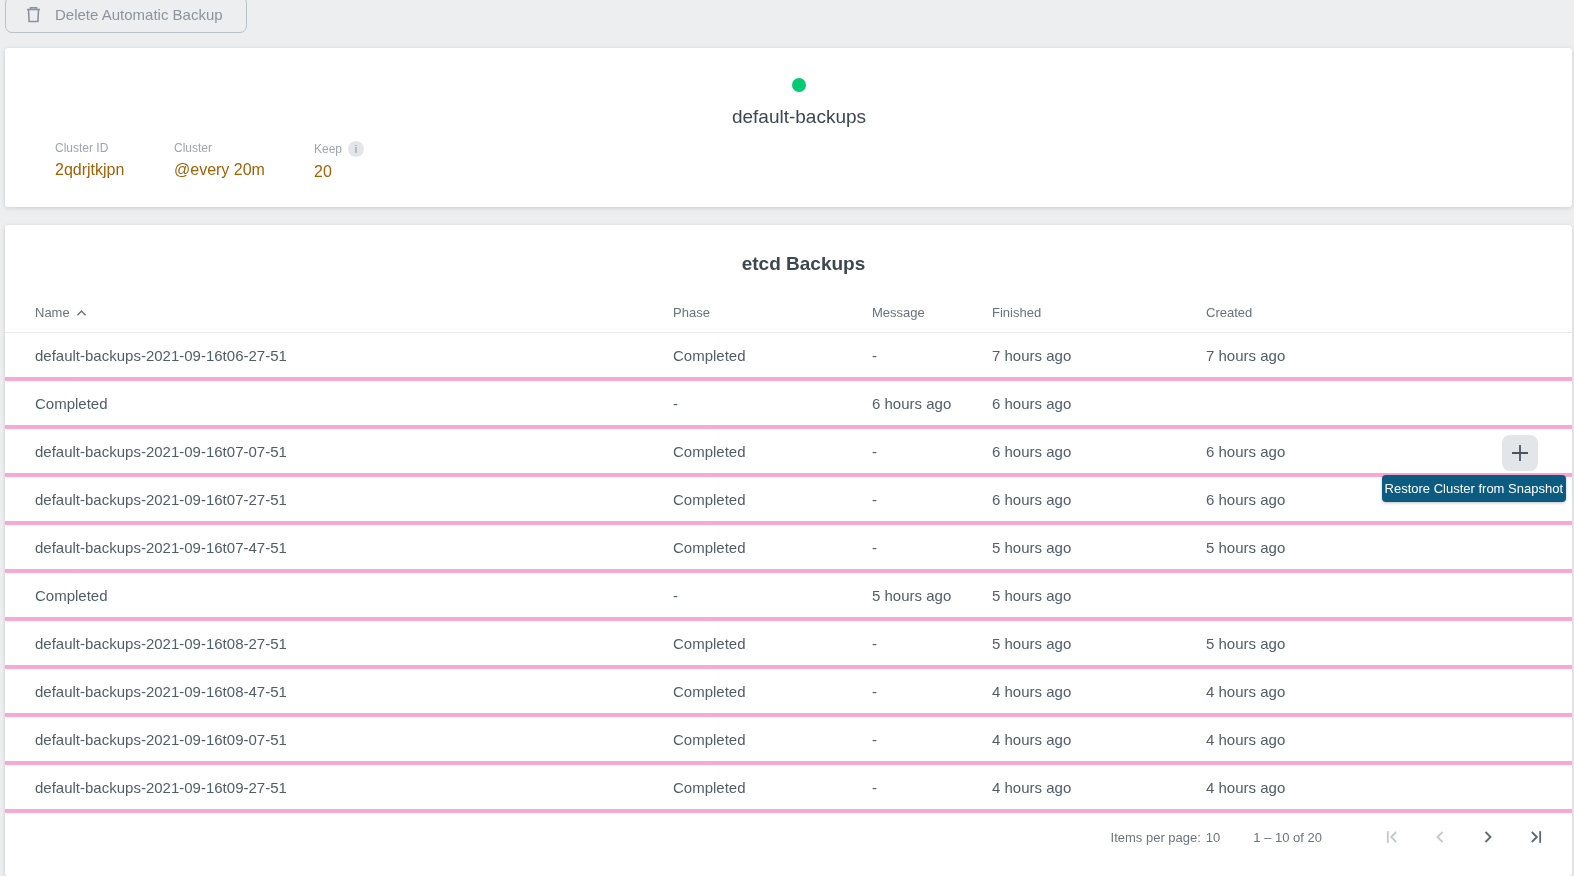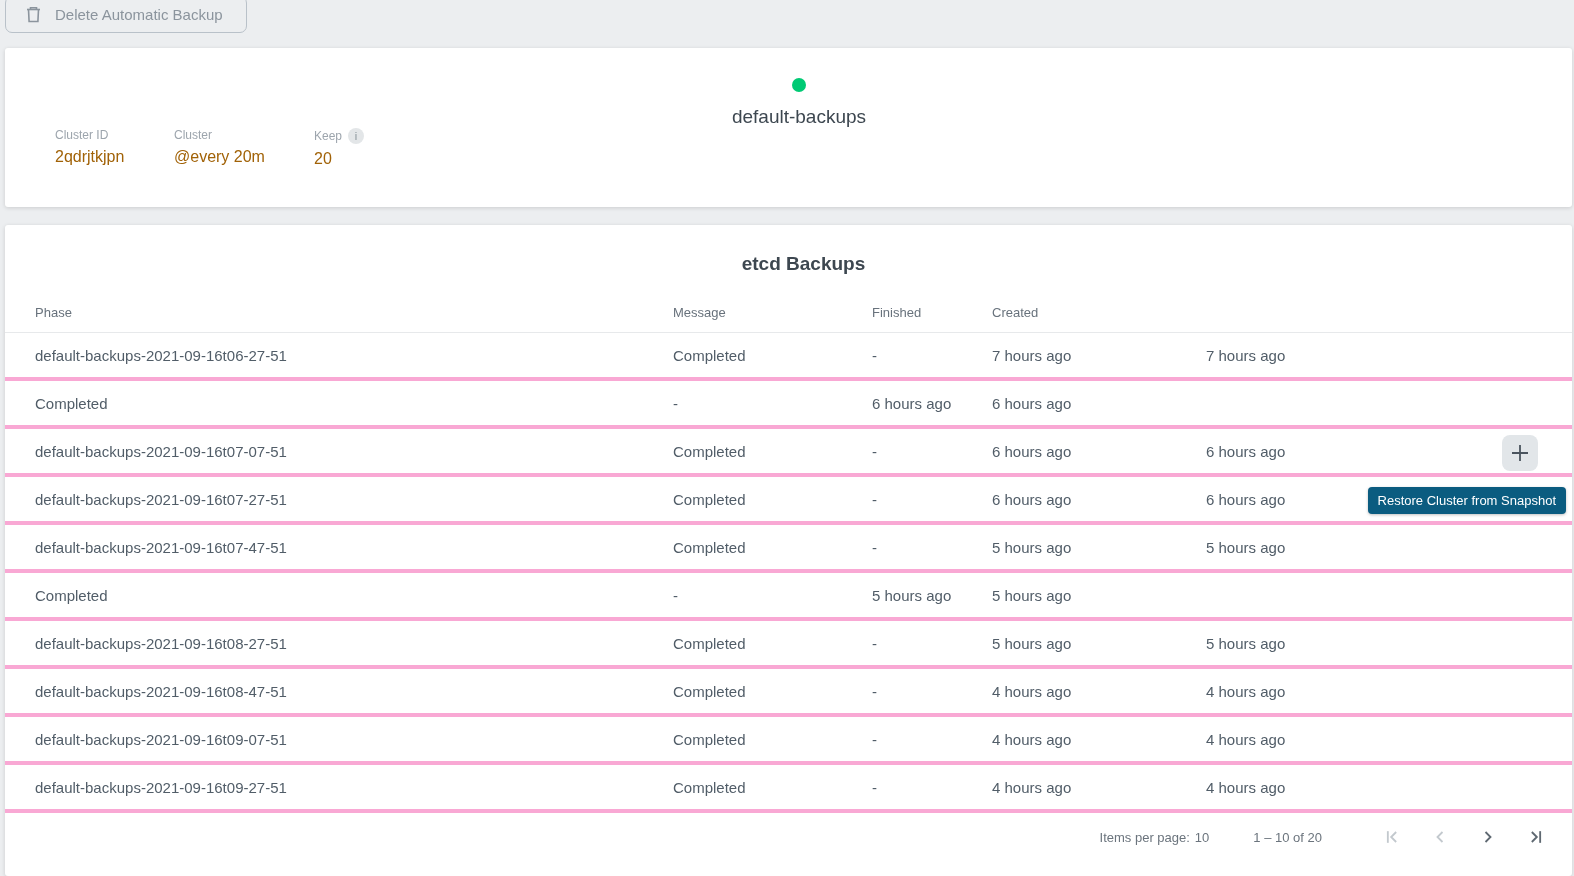--- a/index.html
+++ b/index.html
@@ -31,21 +31,21 @@
     position:absolute;left:5px;width:1567px;
     background:#ffffff;border-radius:3px;
     box-shadow:0 1px 4px rgba(0,0,0,.14);
   }
   .card-config{top:48px;height:159px;}
   .card-table{top:225px;height:651px;}
   
   .cfg-header{display:flex;align-items:center;gap:14px;padding:30px 0 0 21px;flex-direction:column;}
   .status-dot{width:14px;height:14px;border-radius:50%;background:var(--status-green);}
   .cfg-title{font-size:19px;color:#3d4750;}
-  .cfg-fields{display:grid;grid-template-columns:119px 140px auto;padding-left:50px;}
+  .cfg-fields{display:grid;grid-template-columns:119px 140px auto;padding-left:50px;margin-top:13px;}
   .cfg-label{font-size:12px;color:#9da5ad;display:flex;align-items:center;gap:6px;}
   .cfg-value{font-size:16px;color:#a16207;margin-top:6px;}
   .info-icon{
     width:16px;height:16px;border-radius:50%;background:#e3e6e8;
     color:#8b949c;font-size:11px;font-style:normal;
     display:inline-flex;align-items:center;justify-content:center;
   }
   
   .table-title{padding:28px 0 0 30px;font-size:19px;color:#3d4750;text-align:center;}
   .tgrid{display:grid;grid-template-columns:638px 199px 120px 214px 1fr;padding-left:30px;align-items:center;}
@@ -58,34 +58,34 @@
   .row-action-btn{
     display:none;
     position:absolute;right:34px;top:6px;
     width:36px;height:36px;border:none;border-radius:8px;
     background:#e2e6e9;color:#4a545e;
     align-items:center;justify-content:center;cursor:pointer;
   }
   .trow.has-action .row-action-btn{display:flex;}
   .row-tooltip{
     display:none;
-    position:absolute;right:6px;top:58px;z-index:5;
+    position:absolute;right:6px;top:46px;z-index:5;
     background:var(--tooltip-bg);color:#ffffff;
     font-size:13px;line-height:1;
-    padding:7px 10px;border-radius:4px;
+    padding:7px 3px;border-radius:4px;
     white-space:nowrap;
     box-shadow:0 1px 3px rgba(0,0,0,.25);
   }
   .trow.has-action .row-tooltip{display:block;}
   
   .paginator{
     height:48px;display:flex;align-items:center;justify-content:flex-end;
     padding-right:16px;font-size:13px;color:#6b747d;
   }
-  .ipp{display:flex;align-items:center;gap:5px;margin-right:44px;}
+  .ipp{display:flex;align-items:center;gap:5px;margin-right:33px;}
   .ipp-value{cursor:pointer;}
   .range{margin-right:50px;}
   .nav-btn{
     width:40px;height:40px;border:none;background:transparent;border-radius:50%;
     display:flex;align-items:center;justify-content:center;cursor:pointer;
   }
   .nav-btn.disabled svg{stroke:#c3c9ce;}
   .nav-btn.enabled svg{stroke:#5f6972;}
   .nav-group{display:flex;align-items:center;gap:8px;}
 </style>
@@ -129,20 +129,28 @@
       <div class="cfg-value">20</div>
     </div>
   </div>
 </section>
 
 <section class="card card-table">
   <h2 class="table-title">etcd Backups</h2>
 
   <div class="tgrid thead">
     <div class="th">
+      <span>Name</span>
+      <span class="sort-caret">
+        <svg width="11" height="8" viewBox="0 0 11 8" fill="none" stroke="#68727c" stroke-width="1.4">
+          <path d="M1.5 6.2 5.5 2l4 4.2"></path>
+        </svg>
+      </span>
+    </div>
+    <div class="th">
       <span>Phase</span>
     </div>
     <div class="th">
       <span>Message</span>
     </div>
     <div class="th">
       <span>Finished</span>
     </div>
     <div class="th">
       <span>Created</span>

